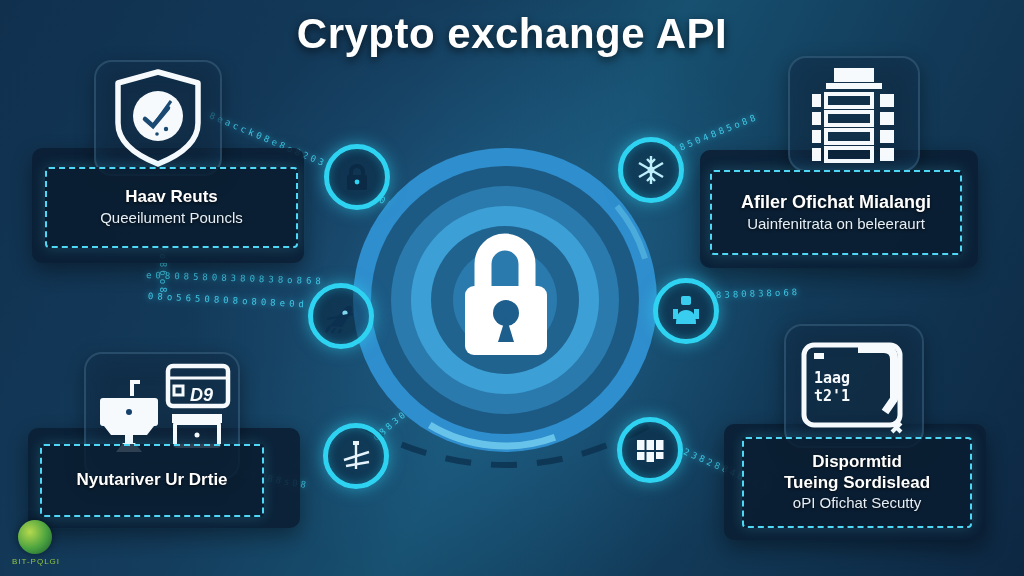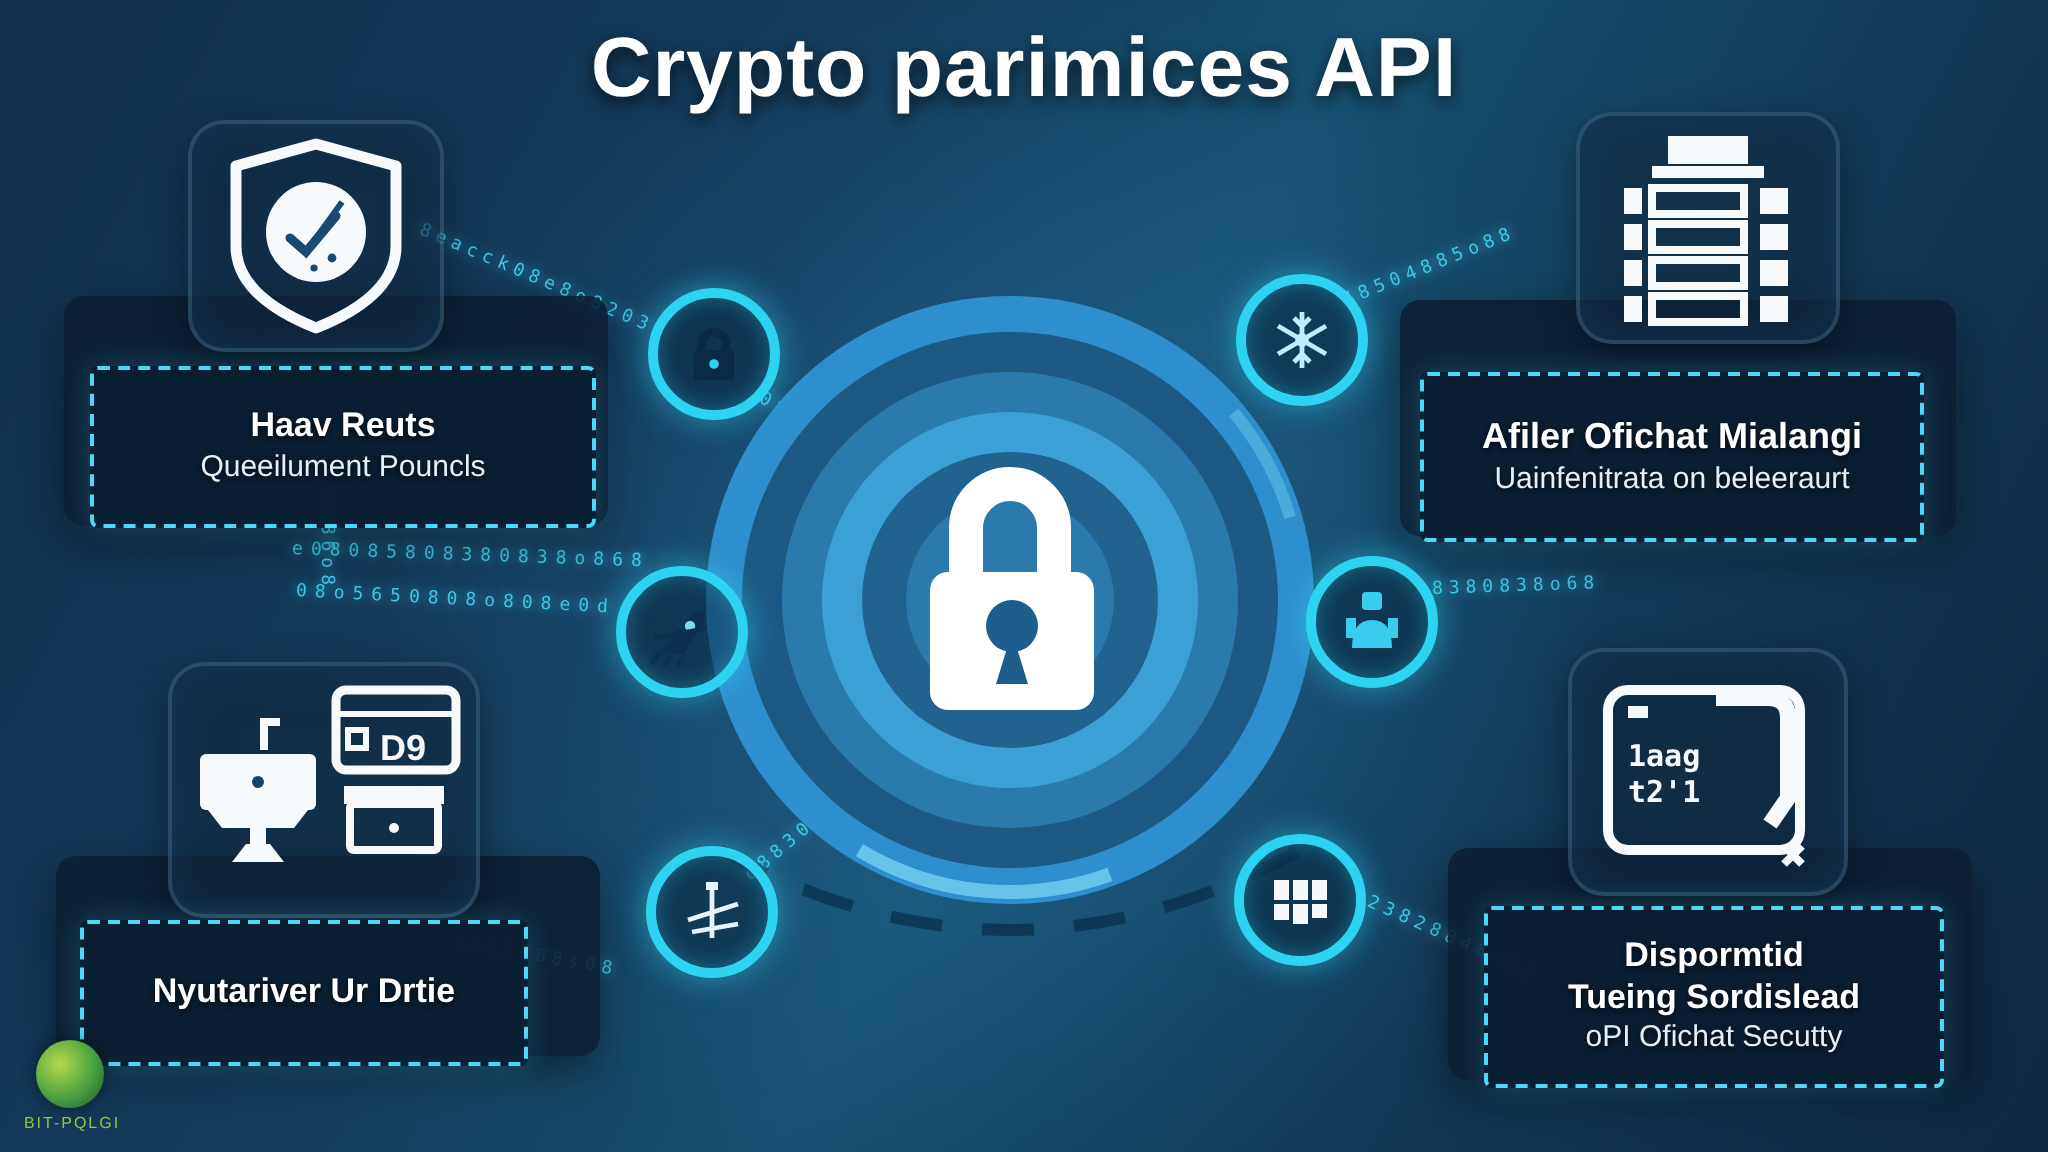--- a/index.html
+++ b/index.html
@@ -24,21 +24,20 @@
     border:2px solid rgba(110,170,210,.25);border-radius:18px;
     display:flex;align-items:center;justify-content:center;
     box-shadow:0 6px 18px rgba(0,0,0,.35), inset 0 0 26px rgba(20,60,95,.55);
   }
   .textbox{
     position:absolute;background:rgba(10,30,50,.85);
     border:2px dashed #4fd8f5;border-radius:4px;
     display:flex;flex-direction:column;align-items:center;justify-content:center;
     text-align:center;padding:6px 12px;box-sizing:border-box;
     box-shadow:0 0 14px rgba(79,216,245,.22);
-    margin-top:16px;
   }
   .t1{color:#ffffff;font-weight:bold;font-size:17px;line-height:1.22;text-shadow:0 1px 3px rgba(0,0,0,.75);}
   .t1.big{font-size:18px;}
   .t2{color:#e6eef6;font-size:15px;line-height:1.3;text-shadow:0 1px 3px rgba(0,0,0,.75);}
   .sat{
     position:absolute;width:66px;height:66px;border-radius:50%;box-sizing:border-box;
     border:5px solid #2fd3f2;background:rgba(10,40,64,.55);
     display:flex;align-items:center;justify-content:center;
     box-shadow:0 0 16px rgba(47,211,242,.55), inset 0 0 10px rgba(47,211,242,.35);
   }
@@ -88,21 +87,21 @@
     <circle cx="190" cy="190" r="146" fill="none" stroke="#5fbfe6" stroke-width="6" stroke-dasharray="60 858" transform="rotate(-40 190 190)" opacity="0.6"></circle>
     <path d="M45,315 Q190,395 335,315" fill="none" stroke="#0a2c49" stroke-width="6" stroke-dasharray="26 20" opacity="0.7"></path>
     <g>
       <path d="M168,176 v-22 a22,22 0 0 1 44,0 v22" fill="none" stroke="#ffffff" stroke-width="17"></path>
       <rect x="150" y="176" width="82" height="69" rx="9" fill="#ffffff"></rect>
       <circle cx="191" cy="203" r="13" fill="#1d5e8d"></circle>
       <path d="M191,206 l-8,26 h16 z" fill="#1d5e8d"></path>
     </g>
   </svg>
 
-  <div class="title">Crypto parimices API</div>
+  <div class="title">Crypto exchange API</div>
 
   <div class="darkplate" style="left:32px;top:148px;width:272px;height:115px;"></div>
   <div class="panel" style="left:94px;top:60px;width:124px;height:112px;">
     <svg width="110" height="104" viewBox="0 0 110 104">
       <path d="M55 6 L95 17 V57 Q95 82 55 98 Q15 82 15 57 V17 Z" fill="none" stroke="#f6fafd" stroke-width="5.5" stroke-linejoin="round"></path>
       <circle cx="55" cy="50" r="25" fill="#f6fafd"></circle>
       <path d="M42,53 l8,7 l15,-18" fill="none" stroke="#1a4a72" stroke-width="4.5" stroke-linecap="round"></path>
       <line x1="68" y1="35" x2="50" y2="60" stroke="#1a4a72" stroke-width="3"></line>
       <circle cx="63" cy="63" r="2.2" fill="#1a4a72"></circle>
       <circle cx="54" cy="68" r="1.8" fill="#1a4a72"></circle>
@@ -135,21 +134,21 @@
         <rect x="30" y="84" width="46" height="13"></rect>
       </g>
     </svg>
   </div>
   <div class="textbox" style="left:710px;top:170px;width:252px;height:85px;align-items:center;">
     <div class="t1 big">Afiler Ofichat Mialangi</div>
     <div class="t2">Uainfenitrata on beleeraurt</div>
   </div>
 
   <div class="darkplate" style="left:28px;top:428px;width:272px;height:100px;"></div>
-  <div class="panel" style="left:84px;top:331px;width:152px;height:124px;">
+  <div class="panel" style="left:84px;top:352px;width:152px;height:124px;font-style:italic;">
     <svg width="140" height="116" viewBox="0 0 140 116">
       <path d="M40,38 v-14 h8" fill="none" stroke="#f6fafd" stroke-width="4"></path>
       <rect x="8" y="40" width="58" height="28" rx="3" fill="#f6fafd"></rect>
       <circle cx="37" cy="54" r="3" fill="#15416b"></circle>
       <path d="M12,68 h50 l-7,9 h-36 z" fill="#f6fafd"></path>
       <rect x="33" y="77" width="8" height="8" fill="#f6fafd"></rect>
       <path d="M24,94 h26 l-7,-9 h-12 z" fill="#f6fafd"></path>
       <rect x="76" y="8" width="60" height="40" rx="5" fill="none" stroke="#f6fafd" stroke-width="4.5"></rect>
       <line x1="76" y1="20" x2="136" y2="20" stroke="#f6fafd" stroke-width="3"></line>
       <rect x="82" y="28" width="9" height="9" fill="none" stroke="#f6fafd" stroke-width="3"></rect>

